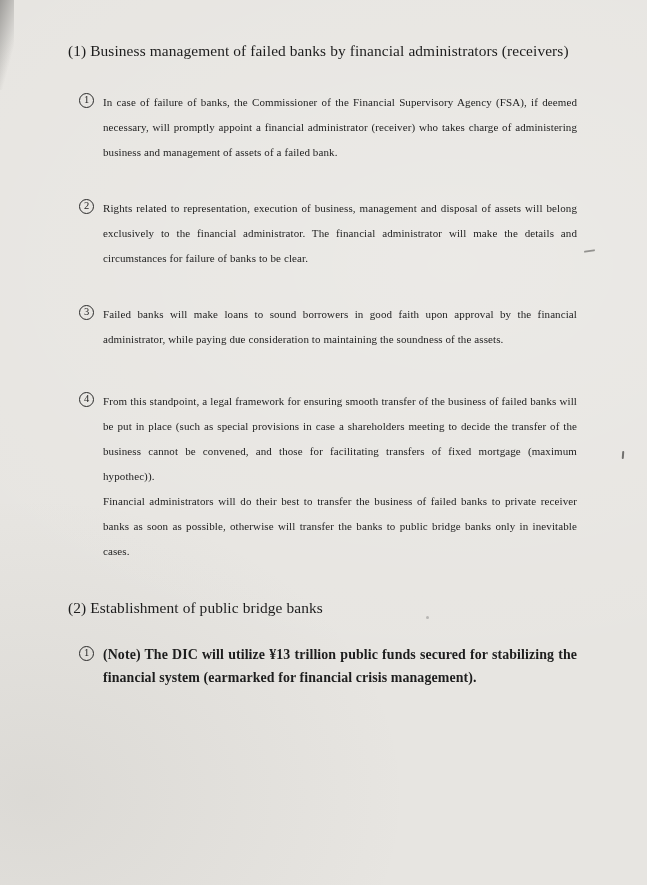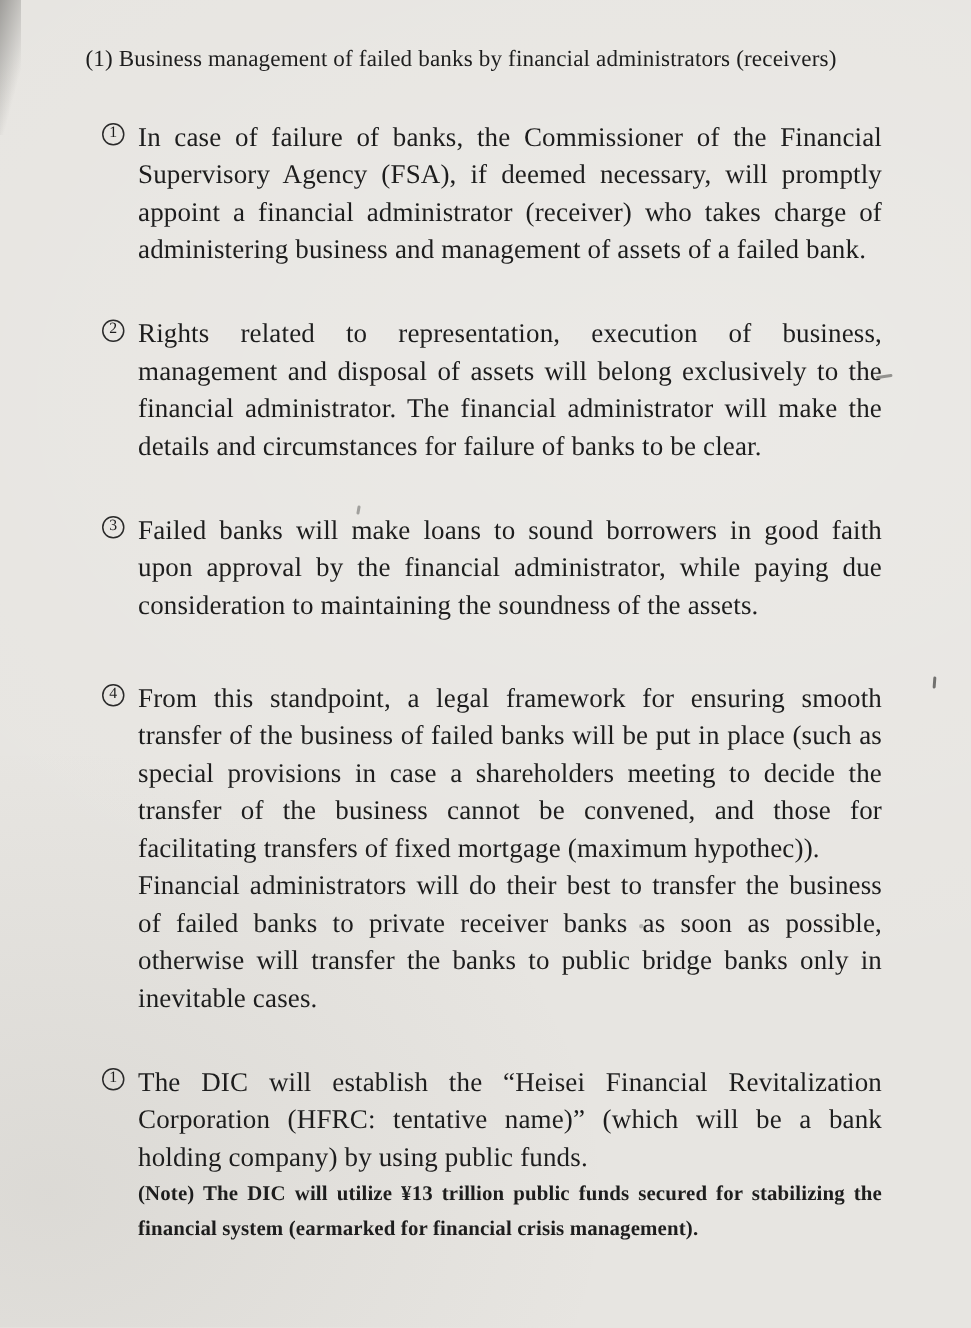--- a/index.html
+++ b/index.html
@@ -23,21 +23,21 @@
     width: 647px;
     height: 885px;
     padding: 27px 59px 0 57px;
   }
   .section-heading {
     font-size: 15.4px;
     line-height: 25px;
     letter-spacing: 0.1px;
     margin: 0 0 27px 0;
   }
-  .section { margin: 0; }
+  .section { margin: 11px; }
   .items { margin: 0; }
   .item {
     position: relative;
     margin: 0 0 31px 11px;
     padding-left: 24px;
   }
   .marker {
     position: absolute;
     left: 0;
     top: 3px;
@@ -46,21 +46,21 @@
     border: 1.3px solid #2a2a2a;
     border-radius: 50%;
     box-sizing: border-box;
     text-align: center;
     font-size: 10.5px;
     line-height: 12.5px;
     font-family: "Liberation Serif", serif;
   }
   p.body {
     margin: 0;
-    font-size: 18px;
+    font-size: 11px;
     line-height: 25px;
     letter-spacing: 0.1px;
     text-align: justify;
   }
   p.note {
     margin: 1px 0 0 0;
     font-size: 13.9px;
     line-height: 23px;
     font-weight: bold;
     letter-spacing: 0.1px;
@@ -115,26 +115,26 @@
       <div class="item">
         <span class="marker">4</span>
         <p class="body">From this standpoint, a legal framework for ensuring smooth transfer of the business of failed banks will be put in place (such as special provisions in case a shareholders meeting to decide the transfer of the business cannot be convened, and those for facilitating transfers of fixed mortgage (maximum hypothec)).</p>
         <p class="body">Financial administrators will do their best to transfer the business of failed banks to private receiver banks as soon as possible, otherwise will transfer the banks to public bridge banks only in inevitable cases.</p>
       </div>
 
     </div>
   </div>
 
   <div class="section section-2">
+    <div class="section-heading">(2) Establishment of public bridge banks</div>
 
     <div class="items">
 
       <div class="item gap-lg">
         <span class="marker">1</span>
-        <p class="body">The DIC will establish the  “Heisei Financial Revitalization Corporation (HFRC: tentative name)”  (which will be a bank holding company) by using public funds.</p>
         <p class="note">(Note) The DIC will utilize ¥13 trillion public funds secured for stabilizing the financial system (earmarked for financial crisis management).</p>
       </div>
 
     </div>
   </div>
 
 </div>
 
 <div class="corner-shade"></div>
 <div class="speck speck-1"></div>

